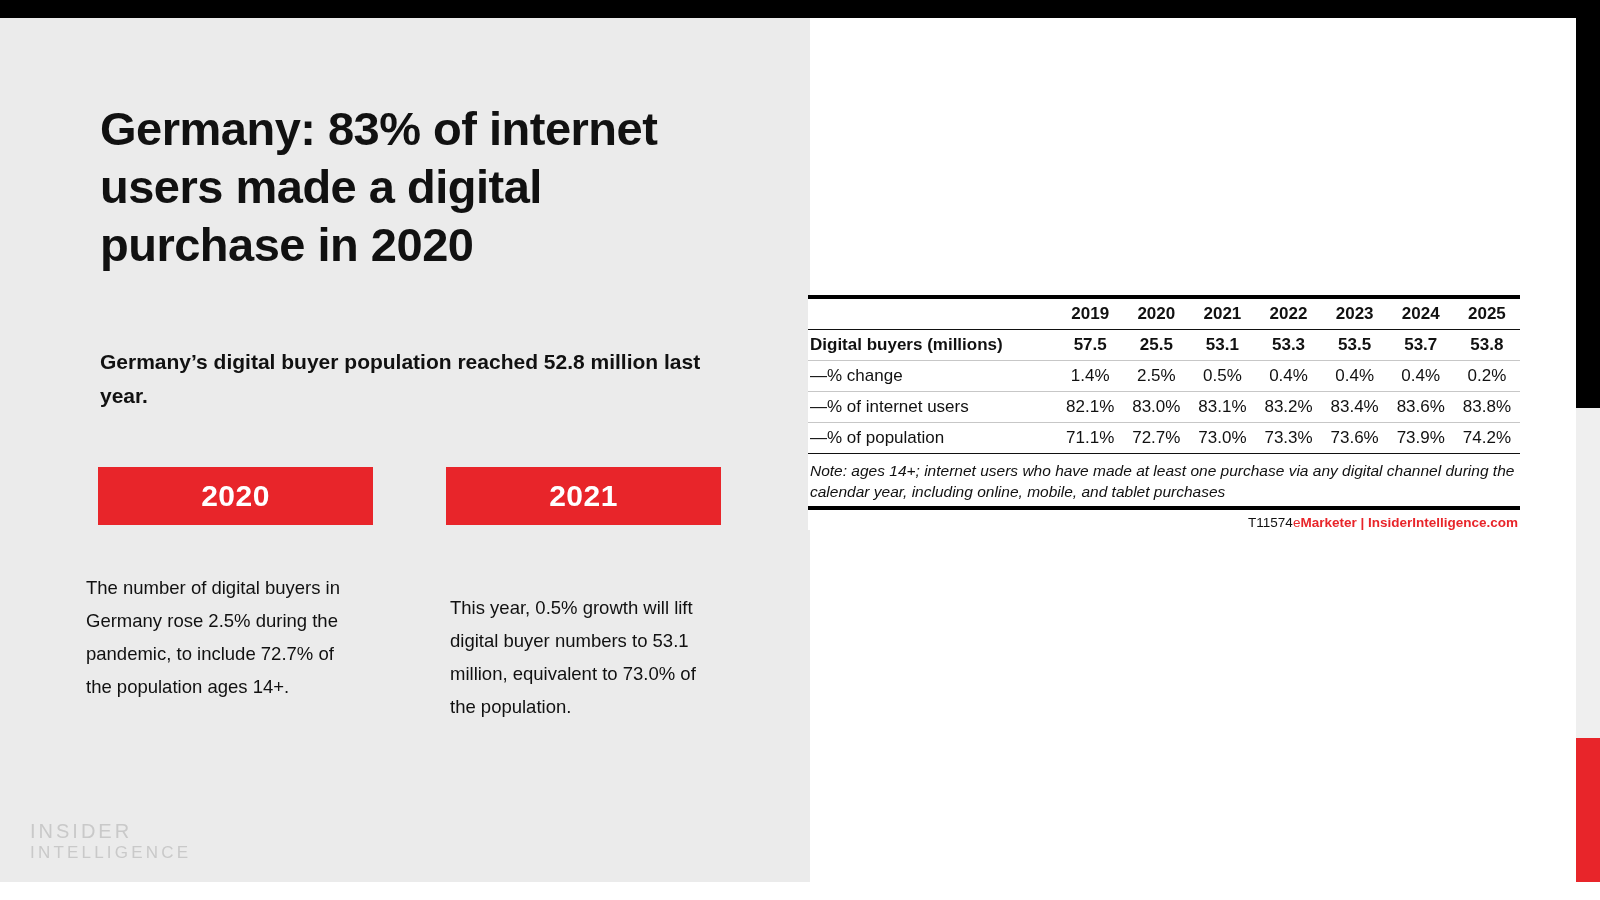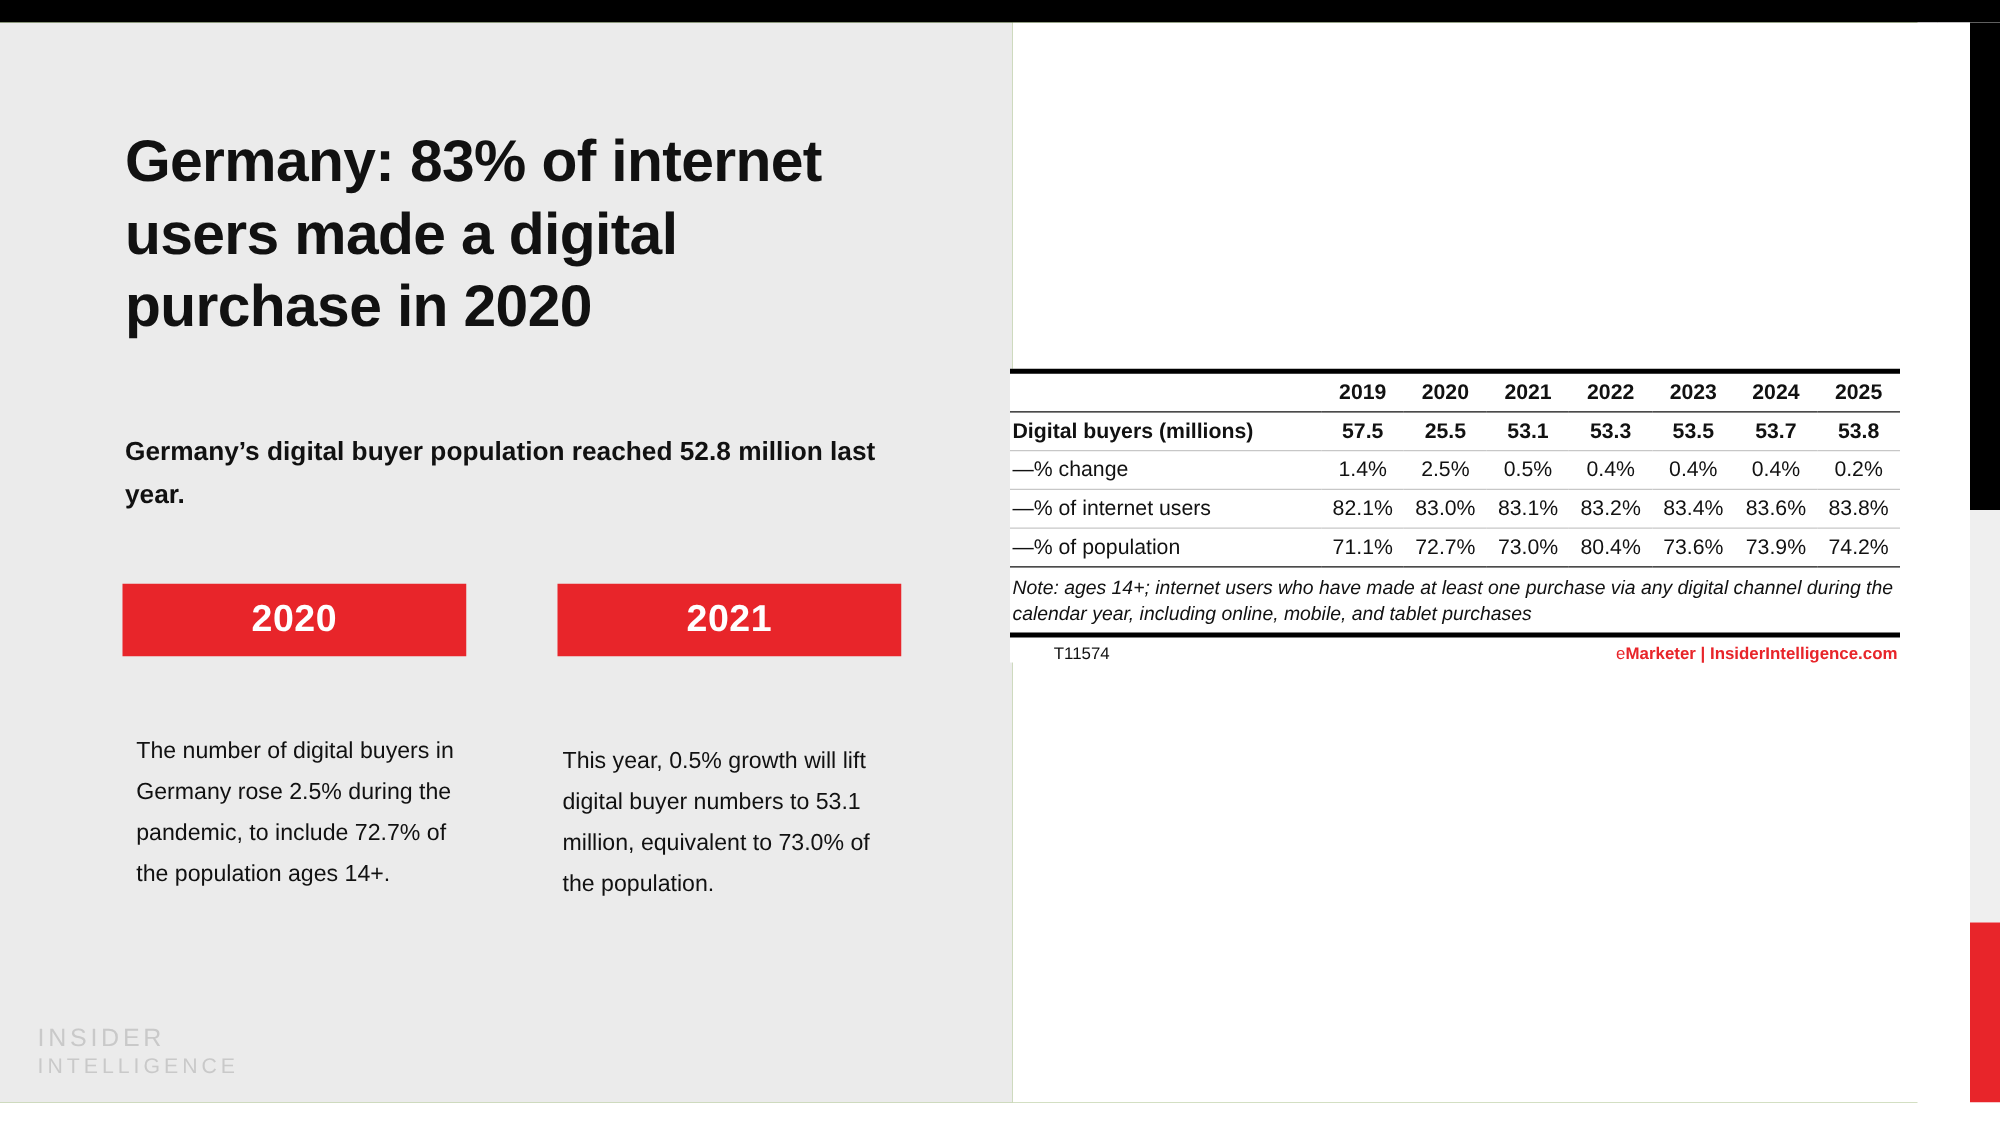--- a/index.html
+++ b/index.html
@@ -10,21 +10,21 @@
   body {
     width: 1600px;
     height: 900px;
     font-family: "Liberation Sans", sans-serif;
     overflow: hidden;
   }
   .slide {
     position: relative;
     width: 1534px;
     height: 900px;
-    background: #4d7c0f;
+    background: #0f766e;
   }
   
   .top-bar {
     position: absolute;
     left: 0; top: 0;
     width: 1600px;
     height: 18px;
     background: #000000;
   }
   
@@ -124,21 +124,21 @@
   .badge-1 { left: 98px; top: 467px; }
   .badge-2 { left: 446px; top: 467px; }
 
   .col-text {
     position: absolute;
     width: 258px;
     font-size: 18.5px;
     line-height: 33px;
     color: #111111;
   }
-  .col-1 { left: 109px; top: 571px; margin-top: 12px; }
+  .col-1 { left: 86px; top: 571px; }
   .col-2 { left: 450px; top: 591px; }
 
   .logo {
     position: absolute;
     left: 30px;
     top: 820px;
     color: #c9c9c9;
     line-height: 22px;
   }
   .logo .l1 {
@@ -216,25 +216,24 @@
   }
   .source {
     font-size: 15.5px;
     line-height: 21px;
     font-style: italic;
     color: #111111;
     padding: 0 0 6px 2px;
   }
   .footer-row {
     display: flex;
-    justify-content: space-between;
+    justify-content: flex-end;
     align-items: baseline;
     padding: 5px 2px 0 2px;
     font-size: 13.5px;
-    margin-left: 33px;
   }
   .footer-id { color: #111111; }
   .footer-brand { color: #e8252a; font-weight: bold; }
   .footer-brand .e { font-weight: normal; }
 </style>
 </head>
 <body>
 
 <div class="slide">
 
@@ -306,21 +305,21 @@
           <td>83.2%</td>
           <td>83.4%</td>
           <td>83.6%</td>
           <td>83.8%</td>
         </tr>
         <tr>
           <td class="rowhead">—% of population</td>
           <td>71.1%</td>
           <td>72.7%</td>
           <td>73.0%</td>
-          <td>80.4%</td>
+          <td>73.3%</td>
           <td>73.6%</td>
           <td>73.9%</td>
           <td>74.2%</td>
         </tr>
       </tbody>
     </table>
 
     <div class="note">Note: ages 14+; internet users who have made at least one purchase via any digital channel during the calendar year, including online, mobile, and tablet purchases</div>
     <div class="rule-bottom"></div>
 

